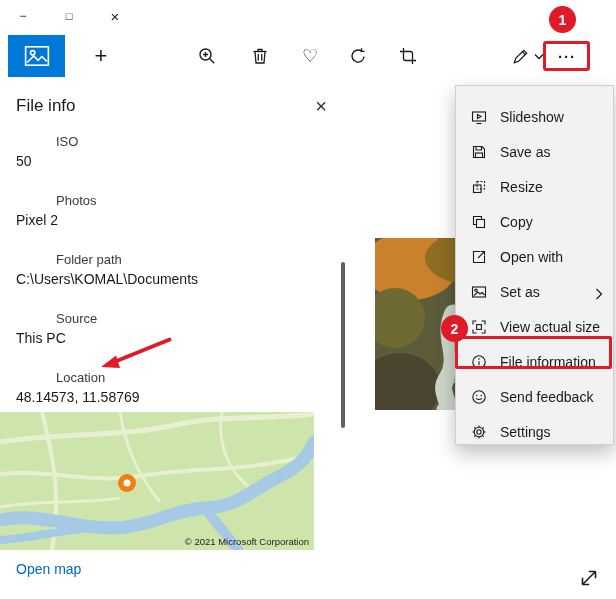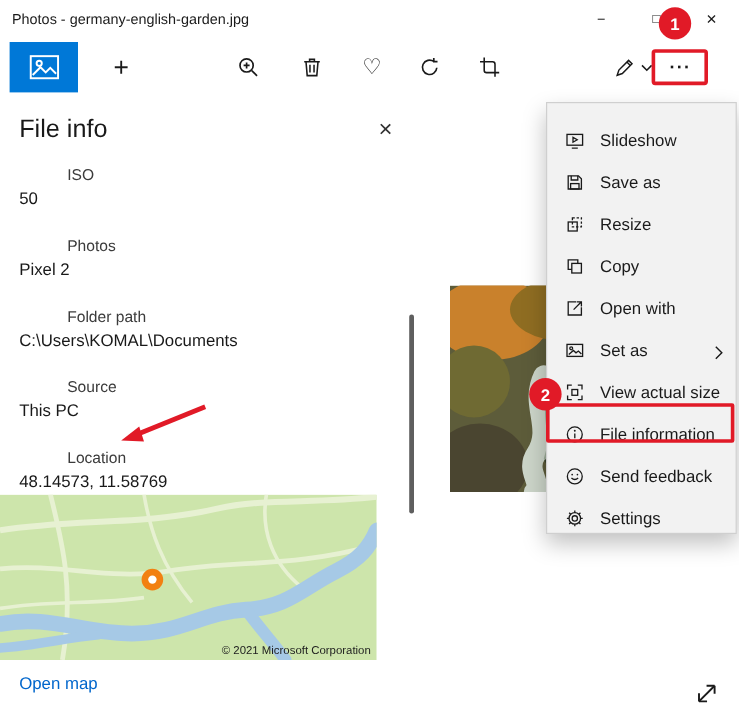--- a/index.html
+++ b/index.html
@@ -31,21 +31,21 @@
   .tb-del { left:243px; }
   .tb-heart { left:293px; font-size:18px; }
   .tb-rotate { left:341px; }
   .tb-crop { left:391px; }
   .tb-edit { left:504px; width:46px; }
   .tb-more { left:547px; width:40px; font-size:15px; letter-spacing:1px; font-weight:bold; }
 
   
   .panel { position:absolute; left:0; top:80px; width:345px; height:519px; background:#fff; z-index:2; }
   .panel-header { display:flex; align-items:center; justify-content:space-between; padding:16px 18px 8px 16px; }
-  .panel-title { font-size:21px; color:#191919; }
+  .panel-title { font-size:17px; color:#191919; }
   .panel-close { border:none; background:transparent; font-size:20px; color:#333; line-height:1; }
   .fields { padding:10px 16px 0 16px; }
   .field { margin-bottom:24px; }
   .field-label { font-size:13px; color:#3b3b3b; margin-bottom:4px;margin-left:40px; }
   .field-value { font-size:14px; color:#191919; }
   .map { position:absolute; left:0; top:332px; width:314px; height:138px; overflow:hidden; }
   .open-map { position:absolute; left:16px; top:481px; font-size:14px; color:#0066cc; background:none; border:none; }
 
   .scrollbar { position:absolute; left:341px; top:262px; width:4px; height:166px; background:#5f5f5f; border-radius:2px; z-index:4; }
 
@@ -66,21 +66,20 @@
   .badge-1 { left:549px; top:6px; }
   .badge-2 { left:441px; top:315px; }
   .arrow-annotation { position:absolute; left:95px; top:334px; z-index:10; }
 
   .expand-btn { position:absolute; left:578px; top:563px; width:30px; height:30px; background:transparent; border:none; z-index:2; }
 </style>
 </head>
 <body>
 
 <div class="titlebar">
-  <span class="title">Photos - germany-english-garden.jpg</span>
   <div class="win-controls">
     <button class="win-btn">−</button>
     <button class="win-btn max">□</button>
     <button class="win-btn close">×</button>
   </div>
 </div>
 
 <div class="toolbar">
   <div class="app-tile">
     <span>

